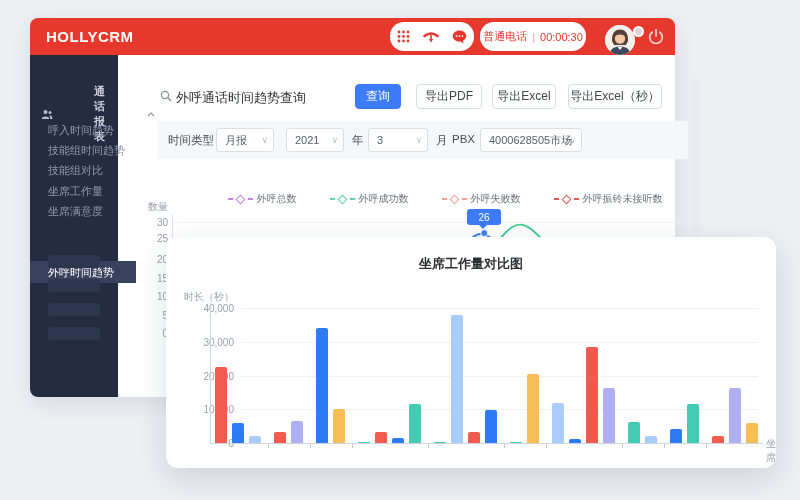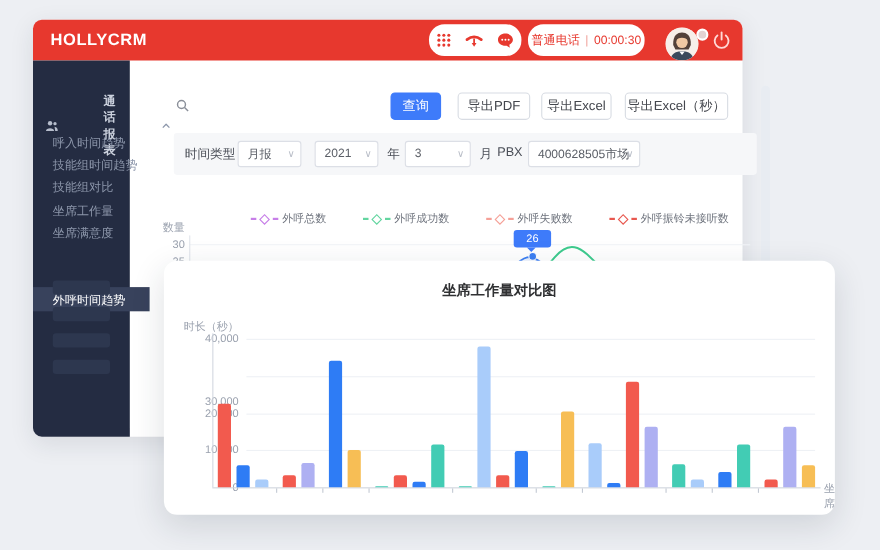--- a/index.html
+++ b/index.html
@@ -54,21 +54,21 @@
   #lc-base{left:142px;top:315px;width:510px;height:1px;background:#dfe3ea;}
   .lc-tick{position:absolute;left:100px;width:38px;text-align:right;font-size:10px;color:#9aa1ae;}
   #lc-ylabel{left:98px;top:182px;width:40px;text-align:right;font-size:10px;color:#9aa1ae;}
   #lc-svg{left:142px;top:188px;}
   #lc-tooltip{left:437px;top:191px;width:34px;height:16px;background:#3e7bfa;border-radius:3px;color:#fff;
     font-size:10px;display:flex;align-items:center;justify-content:center;}
   #lc-tooltip-arrow{left:449px;top:207px;width:0;height:0;border:4px solid transparent;border-top-color:#3e7bfa;}
   #scrollbar{left:662px;top:60px;width:8px;height:328px;background:#e8ecf2;border-radius:4px;cursor:pointer;}
 
   
-  #bar-card{left:149px;top:237px;width:610px;height:231px;background:#fff;border-radius:12px;
+  #bar-card{left:166px;top:237px;width:610px;height:231px;background:#fff;border-radius:12px;
     box-shadow:0 10px 30px rgba(30,40,60,.14);z-index:5;}
   #bc-title{left:0;top:18px;width:610px;text-align:center;font-size:13px;font-weight:bold;color:#303133;}
   #bc-legend{left:0;top:42px;width:610px;display:flex;justify-content:center;gap:14px;}
   .bc-leg{display:flex;align-items:center;gap:4px;font-size:10px;color:#6e737d;cursor:pointer;}
   .bc-leg .sw{width:13px;height:9px;border-radius:2px;}
   #bc-ylabel{left:8px;top:53px;width:60px;text-align:right;font-size:10px;color:#9aa1ae;}
   .bc-tick{position:absolute;left:8px;width:60px;text-align:right;font-size:10px;color:#9aa1ae;}
   .bc-grid{position:absolute;left:75px;width:517px;height:1px;background:#eef1f5;}
   #bc-axis-v{left:44px;top:66px;width:1px;height:140px;background:#d3d8e0;}
   #bc-base{left:44px;top:206px;width:553px;height:1px;background:#cfd4dd;}
@@ -179,20 +179,21 @@
           <div class="skel" style="top: 272px;"></div>
         </div>
     </div>
 
     <span class="abs" style="left:130px;top:72px;display:flex;">
       <svg width="12" height="12" viewBox="0 0 12 12">
           <circle cx="5" cy="5" r="3.6" stroke="#8a8f99" stroke-width="1.3" fill="none"></circle>
           <line x1="7.8" y1="7.8" x2="11" y2="11" stroke="#8a8f99" stroke-width="1.3"></line>
         </svg>
     </span>
+    <div id="query-title" class="abs">外呼通话时间趋势查询</div>
     <div id="query-buttons">
         <div class="btn btn-primary" style="left: 325px; top: 66px; width: 46px;">查询</div>
         <div class="btn btn-plain" style="left: 386px; top: 66px; width: 66px;">导出PDF</div>
         <div class="btn btn-plain" style="left: 462px; top: 66px; width: 64px;">导出Excel</div>
         <div class="btn btn-plain" style="left: 538px; top: 66px; width: 94px;">导出Excel（秒）</div>
       </div>
 
     <div id="filter-band" class="abs"></div>
     <div class="flabel abs" style="left:138px;">时间类型</div>
     <div id="filter-fields">
@@ -271,21 +272,21 @@
     <div id="lc-tooltip-arrow" class="abs"></div>
     <div id="scrollbar" class="abs"></div>
   </div>
 
   <div id="bar-card" class="abs">
     <div id="bc-title" class="abs">坐席工作量对比图</div>
     <div id="bc-ylabel" class="abs">时长（秒）</div>
     <div id="bc-ticks">
         <div class="bc-tick abs" style="top: 66px;">40,000</div>
         <div class="bc-grid abs" style="top: 71px;"></div>
-        <div class="bc-tick abs" style="top: 99.75px; margin-top: 23px;">30,000</div>
+        <div class="bc-tick abs" style="top: 99.75px;">30,000</div>
         <div class="bc-grid abs" style="top: 104.75px;"></div>
         <div class="bc-tick abs" style="top: 133.5px;">20,000</div>
         <div class="bc-grid abs" style="top: 138.5px;"></div>
         <div class="bc-tick abs" style="top: 167.25px;">10,000</div>
         <div class="bc-grid abs" style="top: 172.25px;"></div>
         <div class="bc-tick abs" style="top: 201px;">0</div>
       </div>
     <div id="bc-axis-v" class="abs"></div>
     <div id="bc-base" class="abs"></div>
     <div id="bc-bars">

